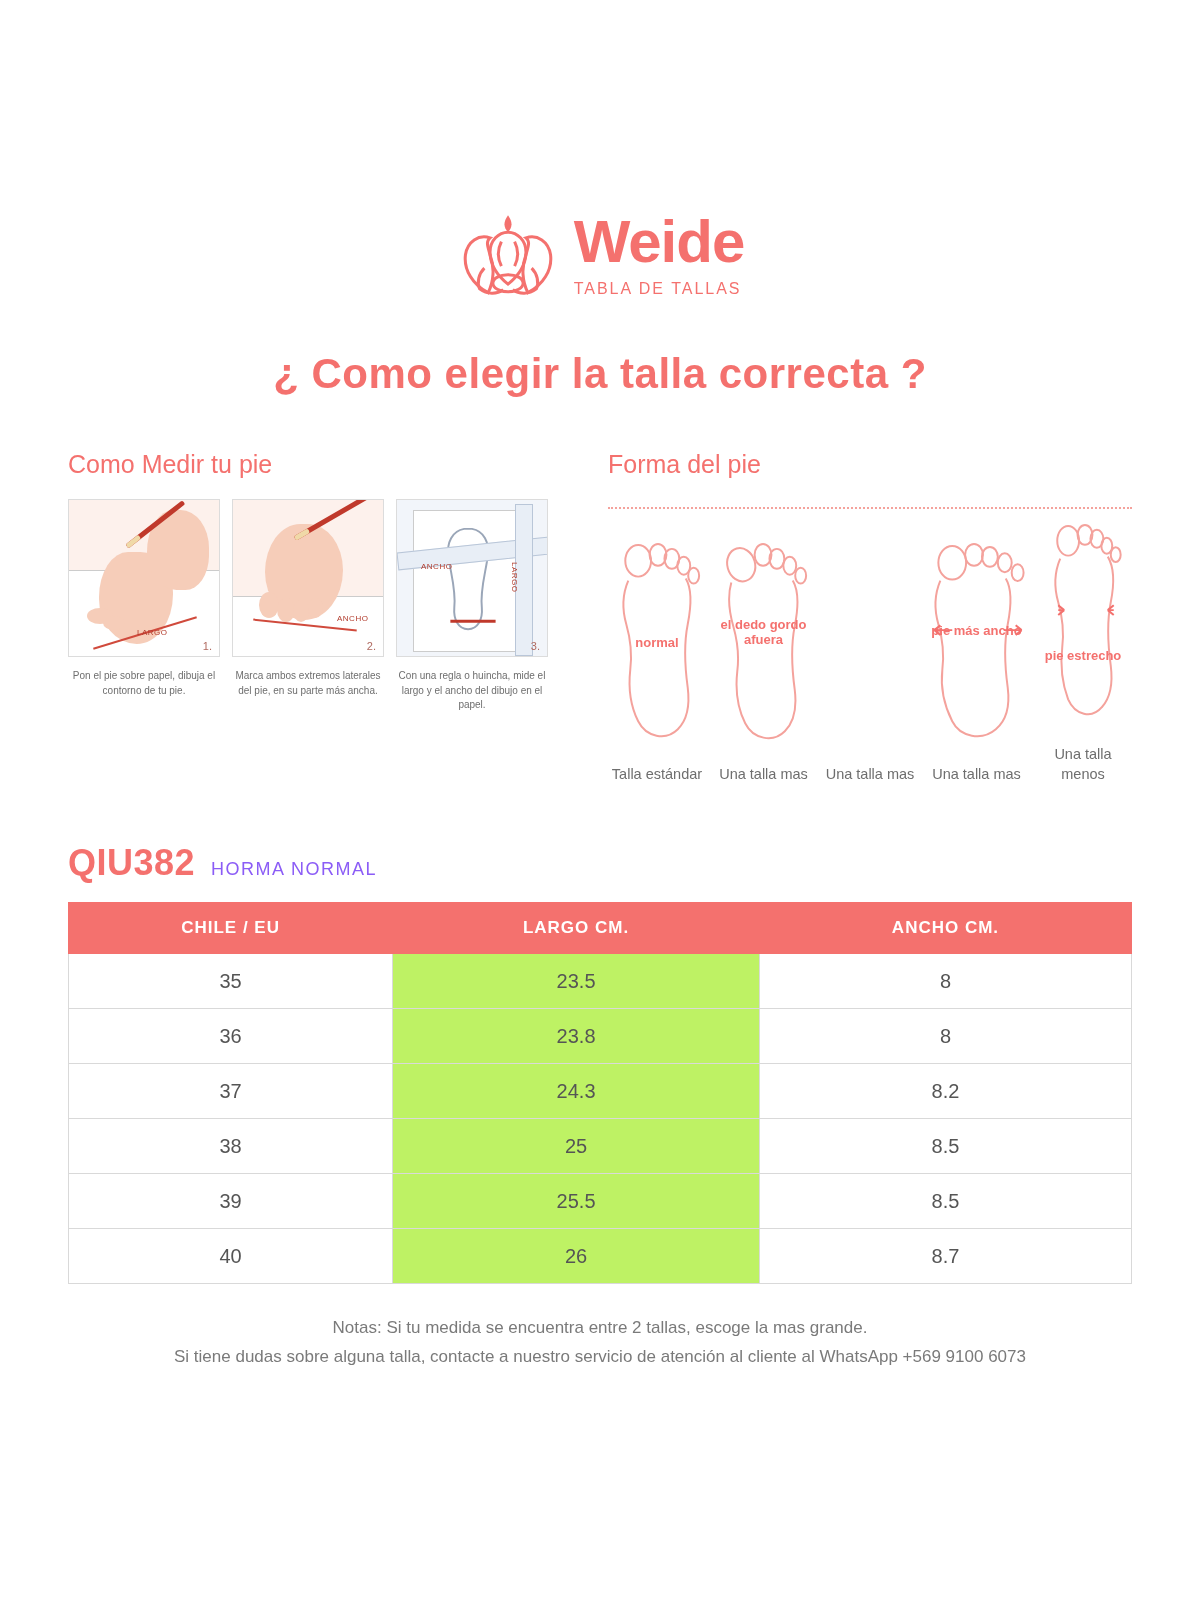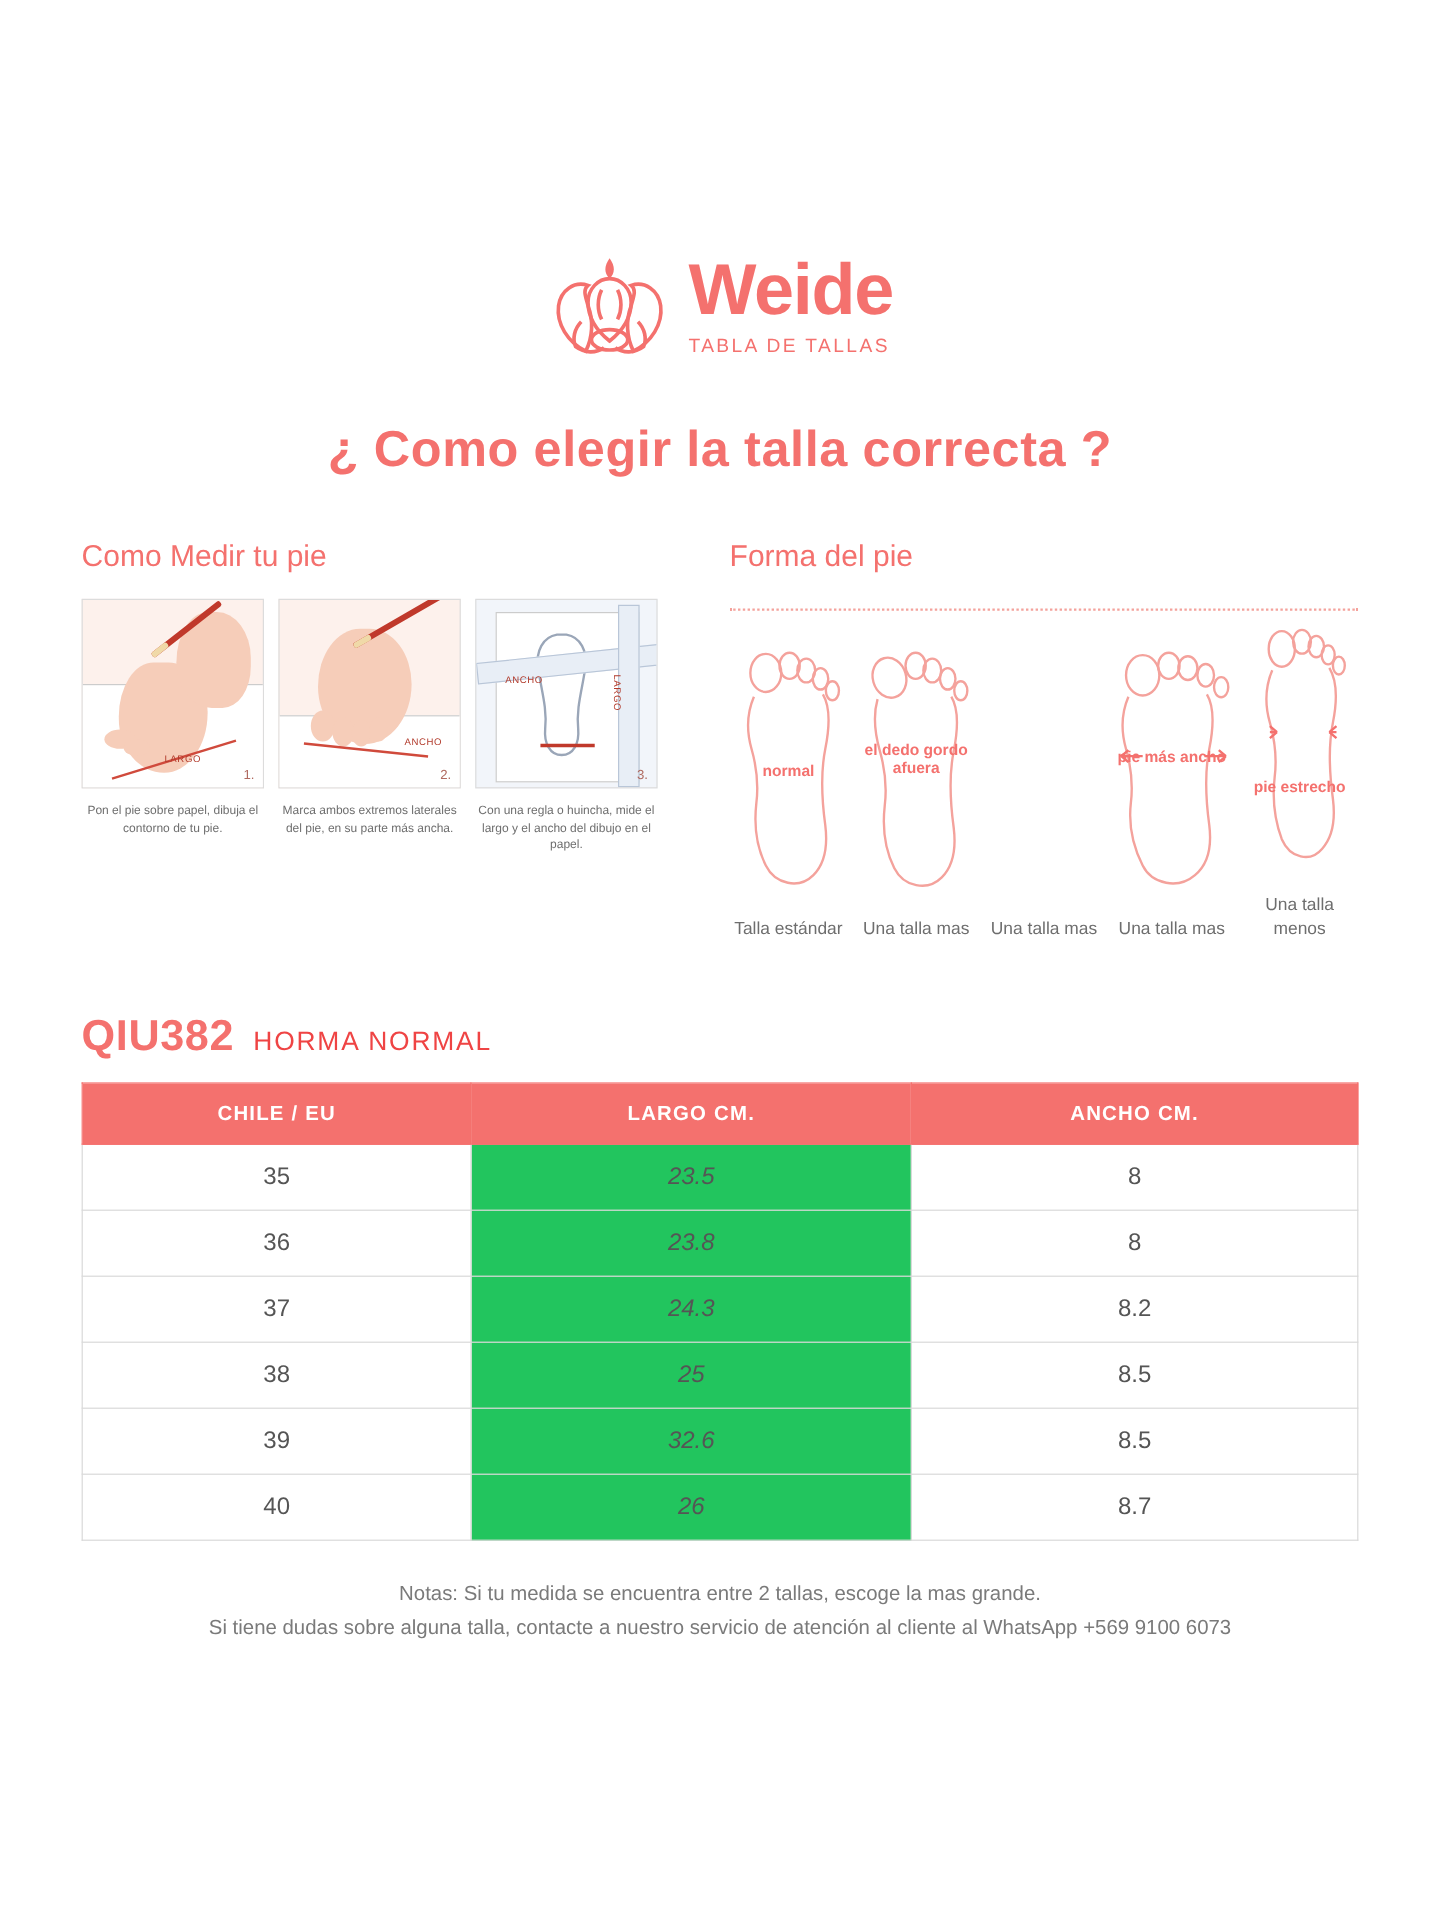--- a/index.html
+++ b/index.html
@@ -197,22 +197,22 @@
     align-items: baseline;
     gap: 16px;
   }
   .model-code {
     font-size: 36px;
     font-weight: bold;
     color: #f4716e;
     letter-spacing: 0.5px;
   }
   .model-name {
-    font-size: 22px;
-    color: #ef4444;
+    font-size: 18px;
+    color: #8b5cf6;
     letter-spacing: 1.5px;
   }
 
   
   .table-wrap {
     margin: 18px 68px 0 68px;
   }
   table {
     border-collapse: collapse;
     width: 100%;
@@ -228,22 +228,21 @@
     border: 1px solid #f4716e;
   }
   td {
     height: 52px;
     text-align: center;
     font-size: 20px;
     color: #555555;
     border: 1px solid #d9d9d9;
   }
   td.highlight {
-    background: #22c55e;
-    font-style: italic;
+    background: #bef264;
   }
   col.c1 { width: 30.5%; }
   col.c2 { width: 34.5%; }
   col.c3 { width: 35%; }
 
   
   .notes {
     margin-top: 30px;
     padding: 0 40px;
     text-align: center;
@@ -461,21 +460,21 @@
           <td class="highlight">24.3</td>
           <td>8.2</td>
         </tr>
         <tr>
           <td>38</td>
           <td class="highlight">25</td>
           <td>8.5</td>
         </tr>
         <tr>
           <td>39</td>
-          <td class="highlight">32.6</td>
+          <td class="highlight">25.5</td>
           <td>8.5</td>
         </tr>
         <tr>
           <td>40</td>
           <td class="highlight">26</td>
           <td>8.7</td>
         </tr>
       </tbody>
     </table>
   </div>

